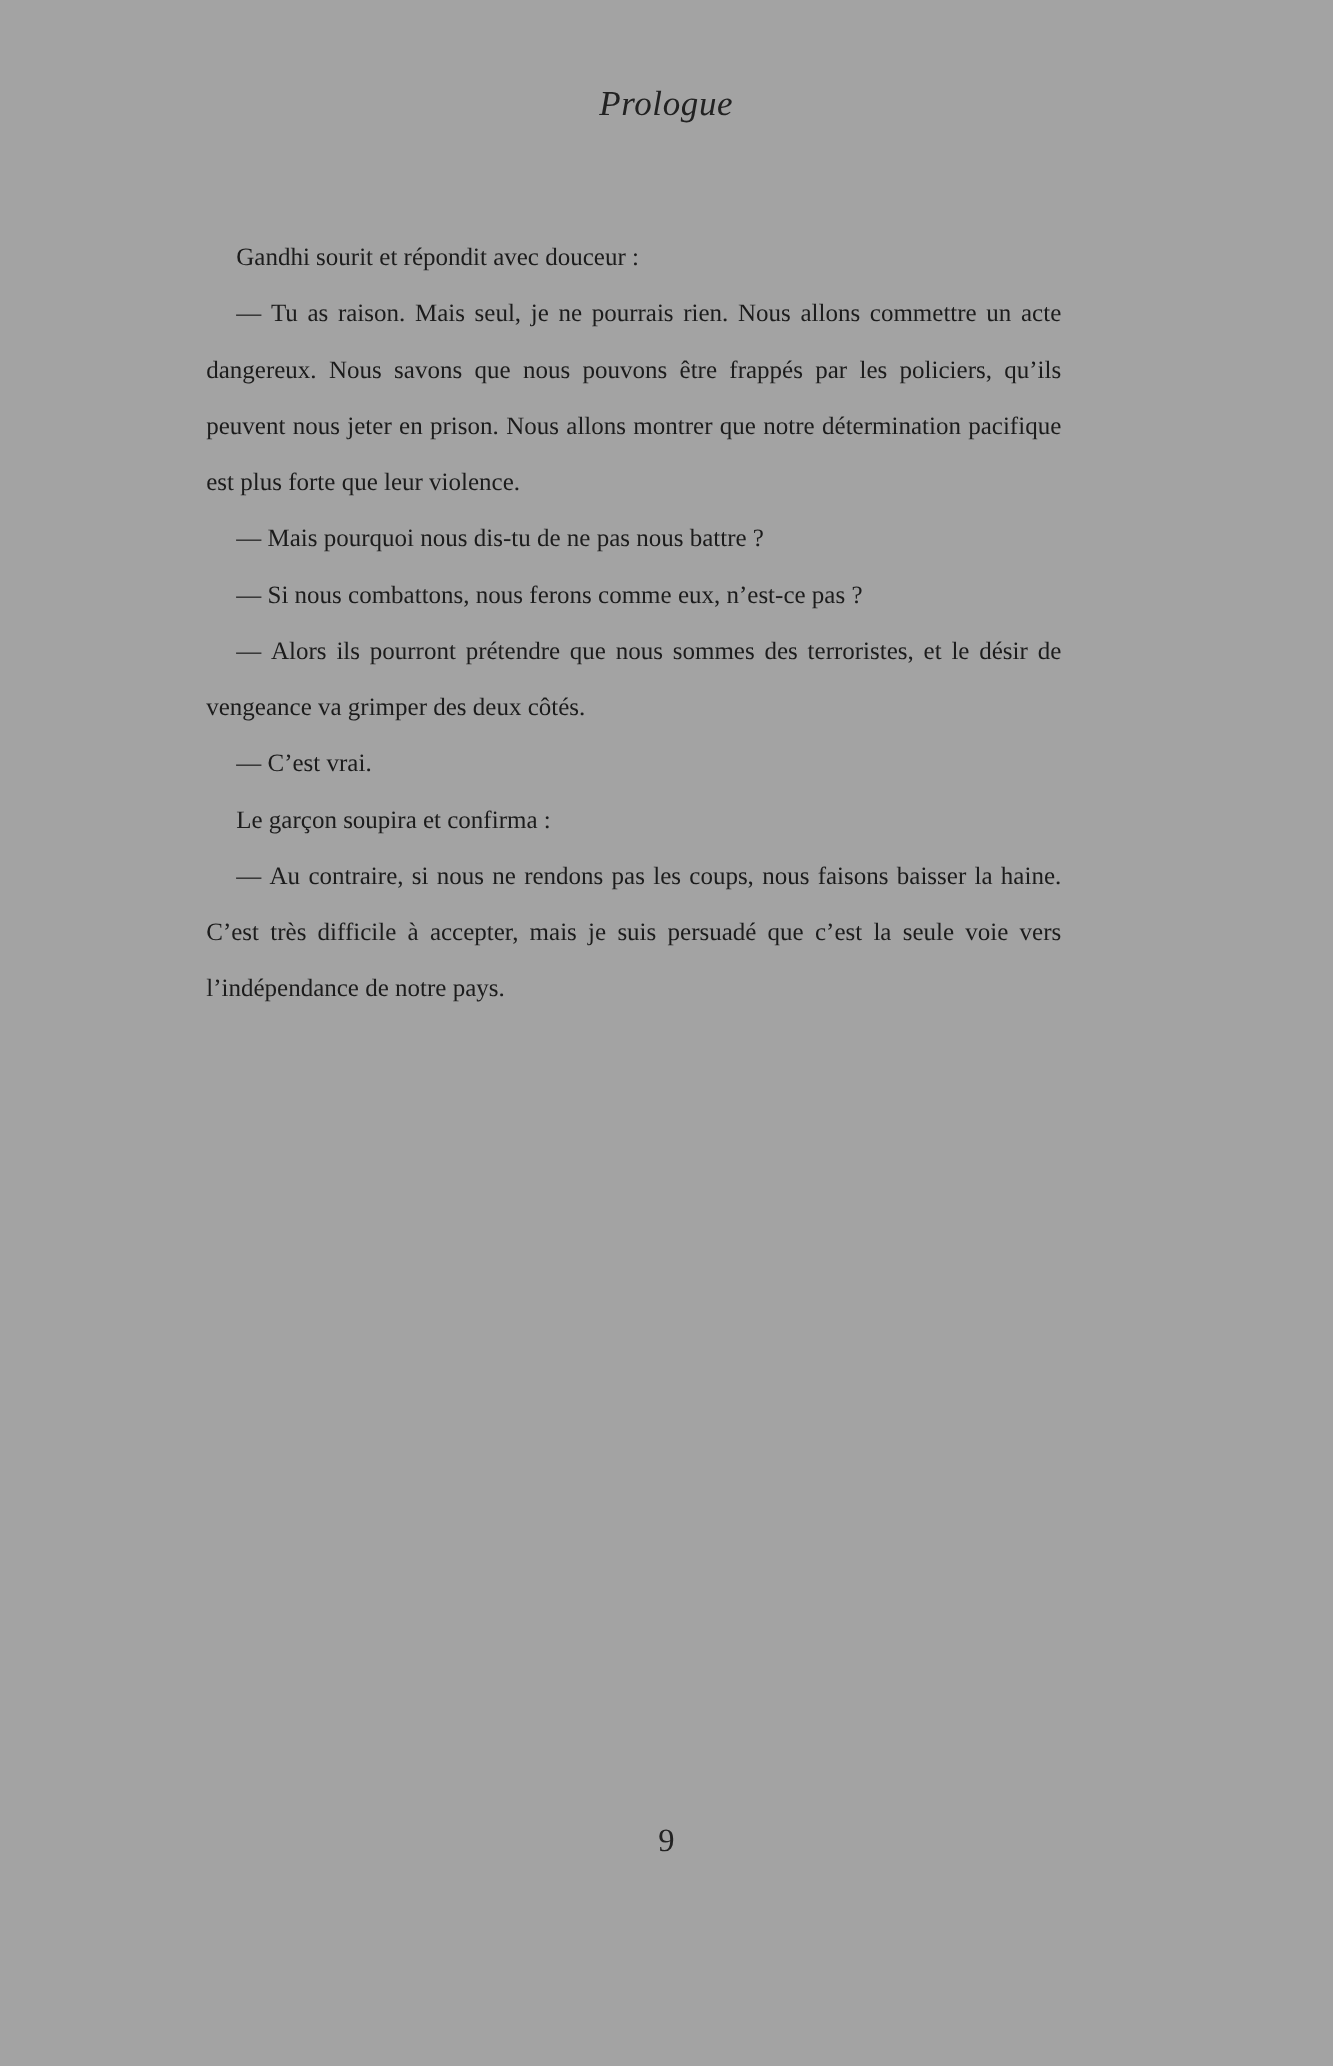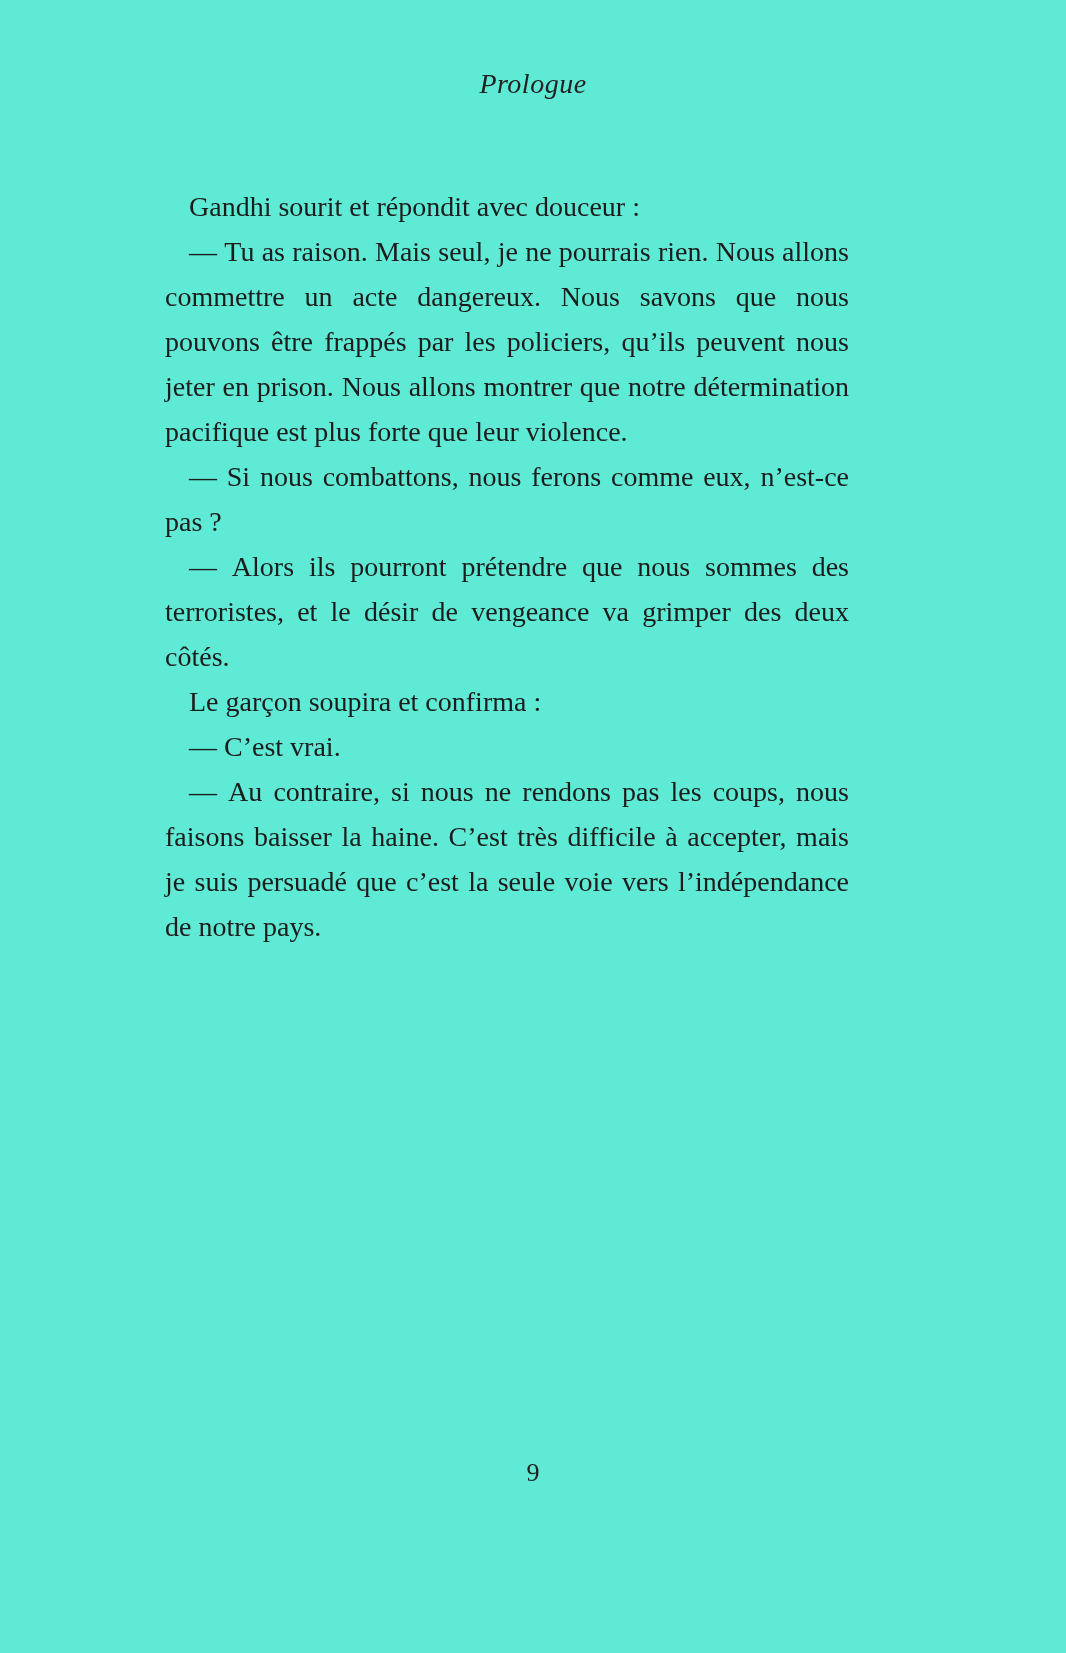--- a/index.html
+++ b/index.html
@@ -4,42 +4,42 @@
 <style>
   html, body {
     margin: 0;
     padding: 0;
     background: #ffffff;
   }
   .page {
     position: relative;
     width: 1066px;
     height: 1653px;
-    background: #5eead4;
+    background: #a3a3a3;
     color: #1c1c1c;
     font-family: "Liberation Serif", "DejaVu Serif", serif;
     overflow: hidden;
   }
   .running-head {
     position: absolute;
     top: 68px;
     left: 0;
     width: 100%;
     text-align: center;
     font-style: italic;
     font-size: 28px;
     letter-spacing: 0.5px;
     color: #222222;
   }
   .content {
     position: absolute;
     top: 184px;
     left: 165px;
     width: 684px;
-    font-size: 28px;
+    font-size: 20px;
     line-height: 45px;
     text-align: justify;
     color: #1c1c1c;
   }
   .content p {
     margin: 0;
     padding: 0;
     text-indent: 24px;
   }
   .folio {
@@ -55,22 +55,23 @@
 </head>
 <body>
 
 <div class="page">
 
   <div class="running-head">Prologue</div>
 
   <div class="content">
     <p>Gandhi sourit et répondit avec douceur&nbsp;:</p>
     <p>—&nbsp;Tu as raison. Mais seul, je ne pourrais rien. Nous allons commettre un acte dangereux. Nous savons que nous pouvons être frappés par les policiers, qu’ils peuvent nous jeter en prison. Nous allons montrer que notre détermination pacifique est plus forte que leur violence.</p>
+    <p>—&nbsp;Mais pourquoi nous dis-tu de ne pas nous battre&nbsp;?</p>
     <p>—&nbsp;Si nous combattons, nous ferons comme eux, n’est-ce pas&nbsp;?</p>
     <p>—&nbsp;Alors ils pourront prétendre que nous sommes des terroristes, et le désir de vengeance va grimper des deux côtés.</p>
+    <p>—&nbsp;C’est vrai.</p>
     <p>Le garçon soupira et confirma&nbsp;:</p>
-    <p>—&nbsp;C’est vrai.</p>
     <p>—&nbsp;Au contraire, si nous ne rendons pas les coups, nous faisons baisser la haine. C’est très difficile à accepter, mais je suis persuadé que c’est la seule voie vers l’indépendance de notre pays.</p>
   </div>
 
   <div class="folio">9</div>
 
 </div>
 
 </body></html>

